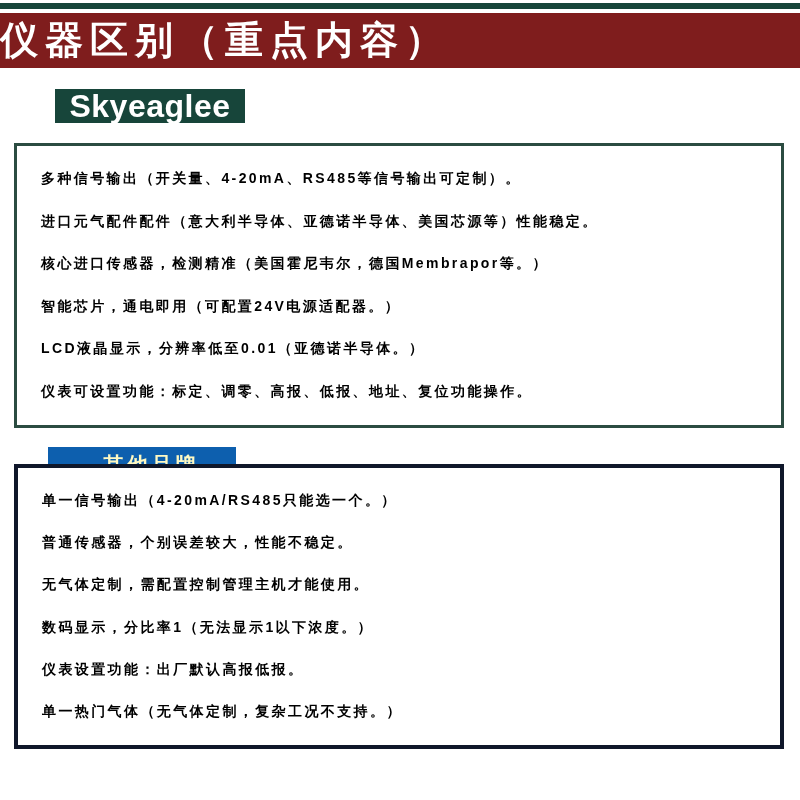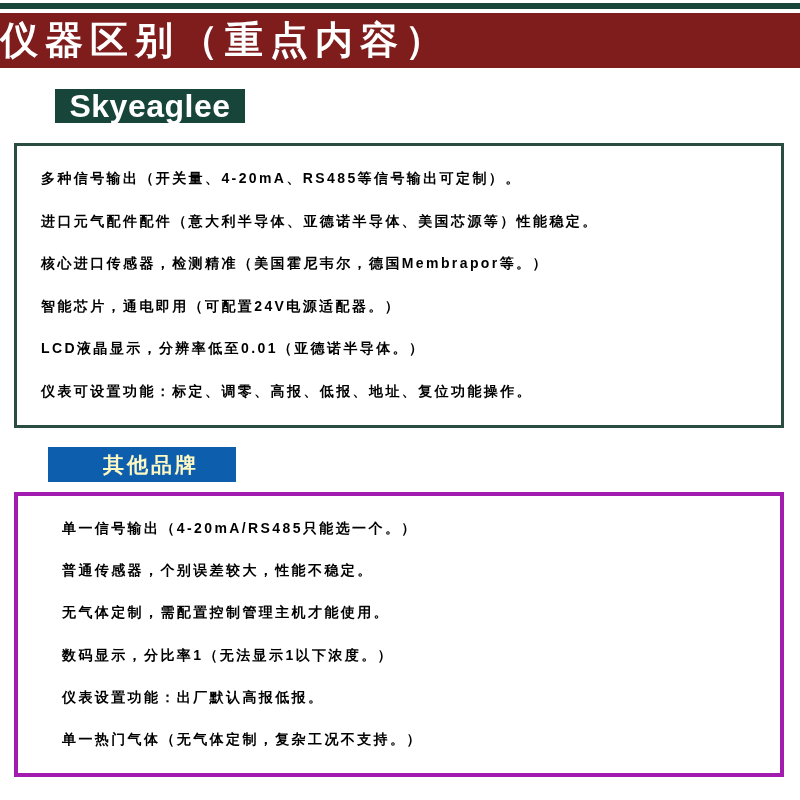--- a/index.html
+++ b/index.html
@@ -56,23 +56,22 @@
     background: #ffffff;
     display: flex;
     flex-direction: column;
     justify-content: space-evenly;
   }
   .box-skyeagle {
     top: 143px;
     border: 3px solid #2b4c41;
   }
   .box-others {
-    top: 492px;
-    border: 4px solid #a21caf;
-    padding-left: 20px;
+    top: 464px;
+    border: 4px solid #0f172a;
   }
   .feature-line {
     padding-left: 24px;
     font-size: 14px;
     font-weight: bold;
     letter-spacing: 2.4px;
     color: #000000;
     white-space: nowrap;
   }
   .other-badge {

